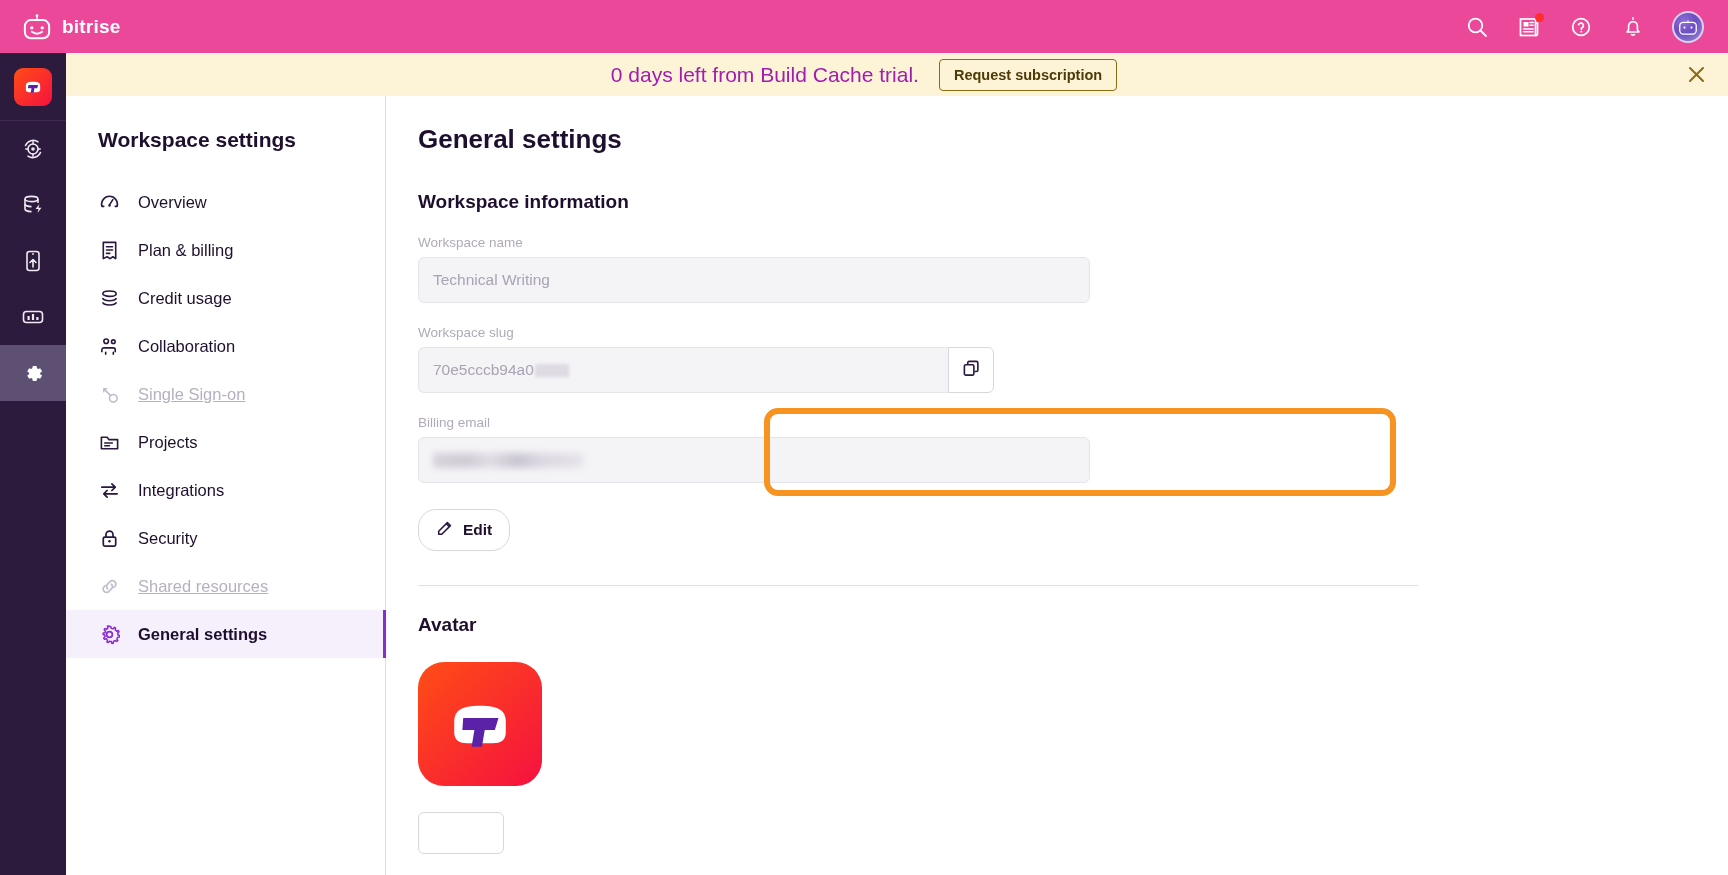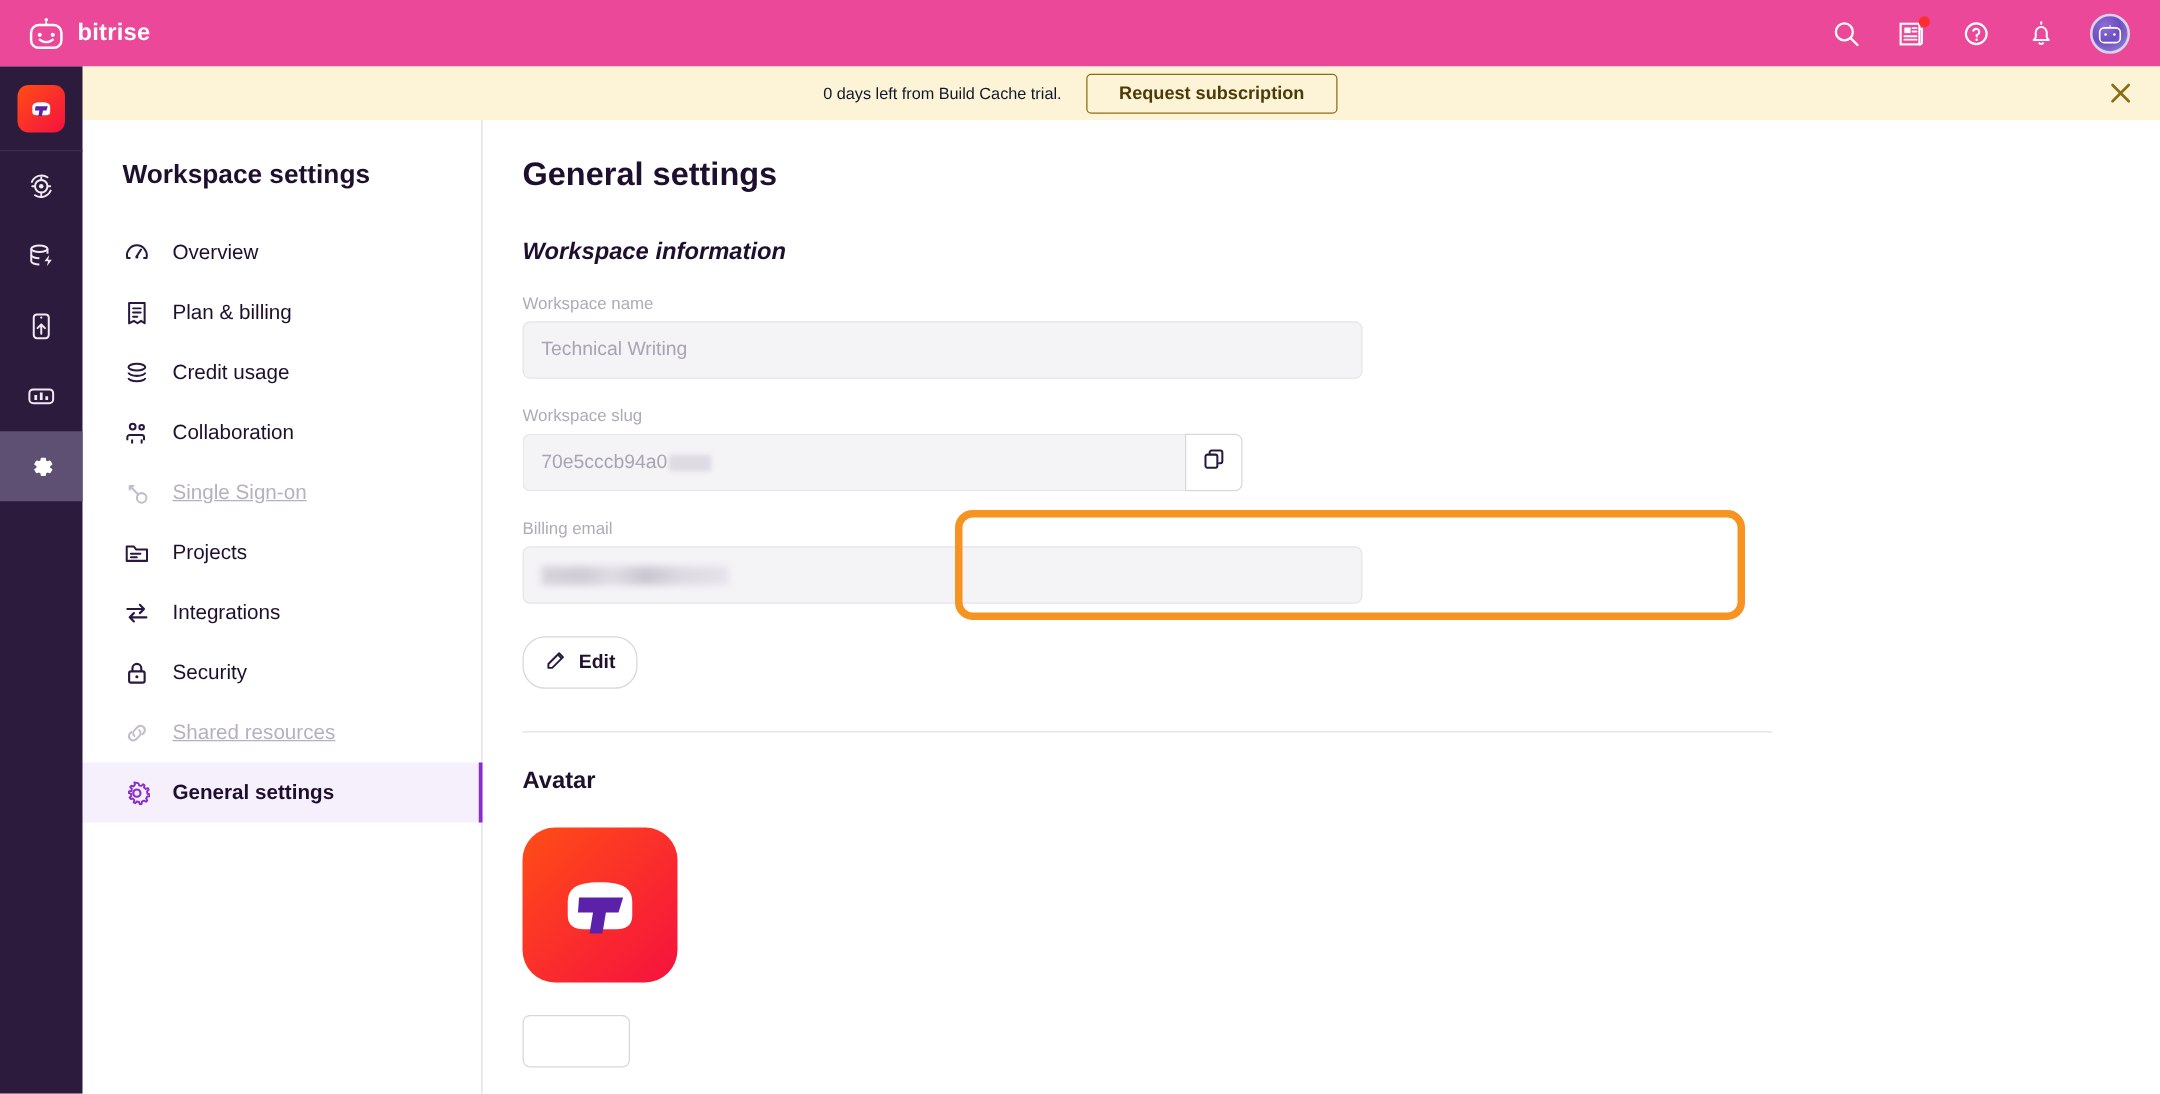--- a/index.html
+++ b/index.html
@@ -46,26 +46,26 @@
 
   
   .banner {
     position: absolute; top: 53px; left: 0;
     width: 1728px; height: 43px;
     background: #fdf4d7;
     display: flex; align-items: center; justify-content: center;
     z-index: 20;
   }
   .banner-inner { display: flex; align-items: center; gap: 20px; }
-  .banner-text { color: #0f172a; font-size: 13px; }
+  .banner-text { color: #a21caf; font-size: 21px; }
   .banner-btn {
     border: 1px solid #8a6d13; border-radius: 4px;
     background: transparent;
     color: #4d3a06; font-size: 14.5px; font-weight: bold;
-    padding: 7px 25px; cursor: pointer;
+    padding: 7px 14px; cursor: pointer;
     font-family: "Liberation Sans", sans-serif;
   }
   .banner-close {
     position: absolute; right: 20px; top: 50%; transform: translateY(-50%);
     width: 24px; height: 24px; cursor: pointer;
     display: flex; align-items: center; justify-content: center;
   }
 
   
   .rail {
@@ -131,21 +131,20 @@
     background: #ffffff;
     overflow: hidden;
   }
   .page-title {
     color: #1f0f2e; font-size: 26px; font-weight: bold;
     margin: 28px 0 0 32px;
   }
   .section-head {
     color: #1f0f2e; font-size: 19px; font-weight: bold;
     margin: 36px 0 16px 32px;
-    font-style: italic;
   }
   .field { margin: 22px 0 0 32px; width: 672px; position: relative; }
   .field-label {
     color: #b0aab9; font-size: 13.5px; margin-bottom: 7px;
   }
   .field-box {
     width: 672px; height: 46px;
     background: #f4f3f6; border: 1px solid #e6e4ea;
     border-radius: 6px;
     display: flex; align-items: center;

